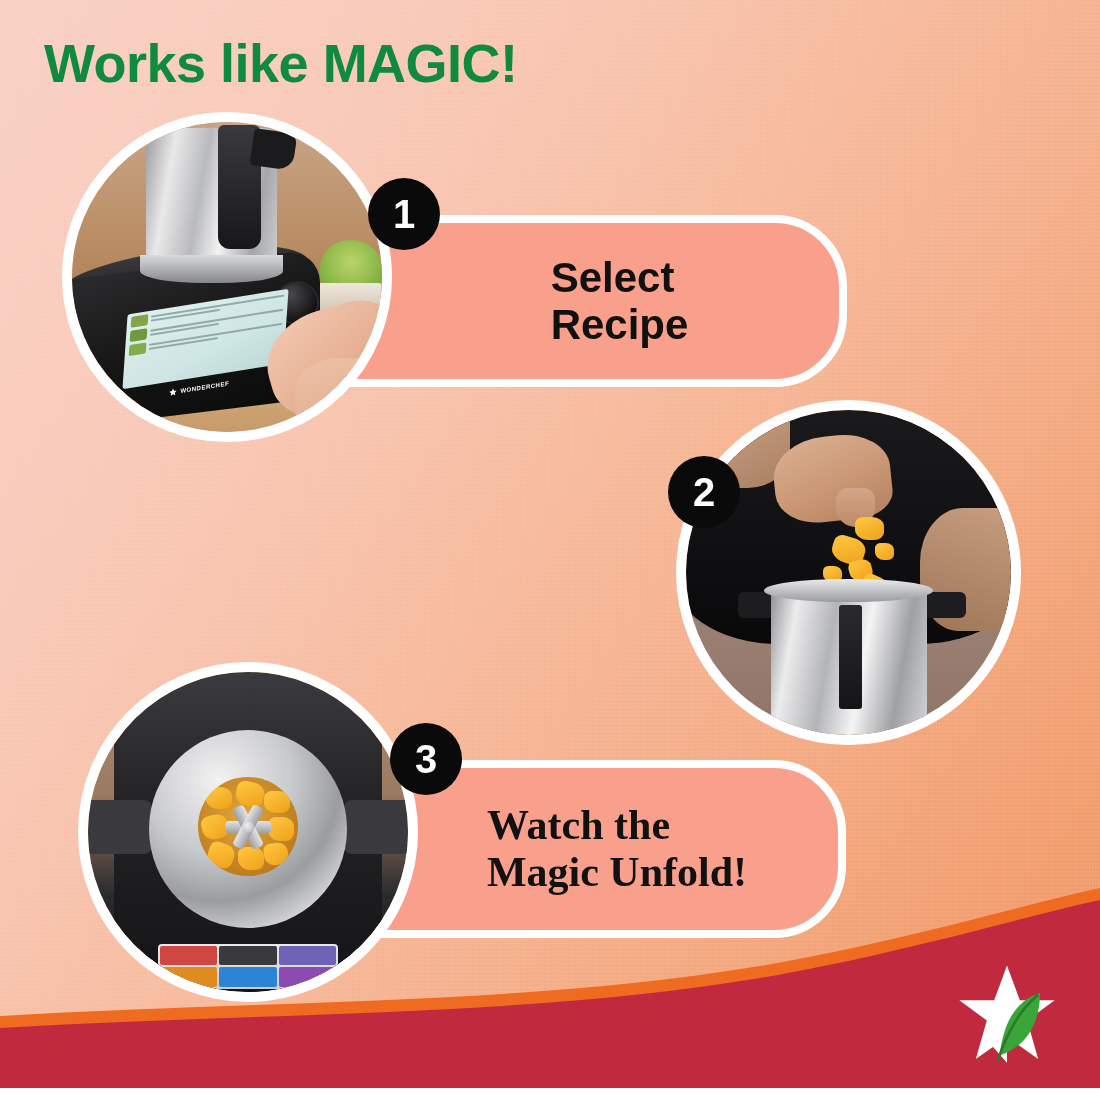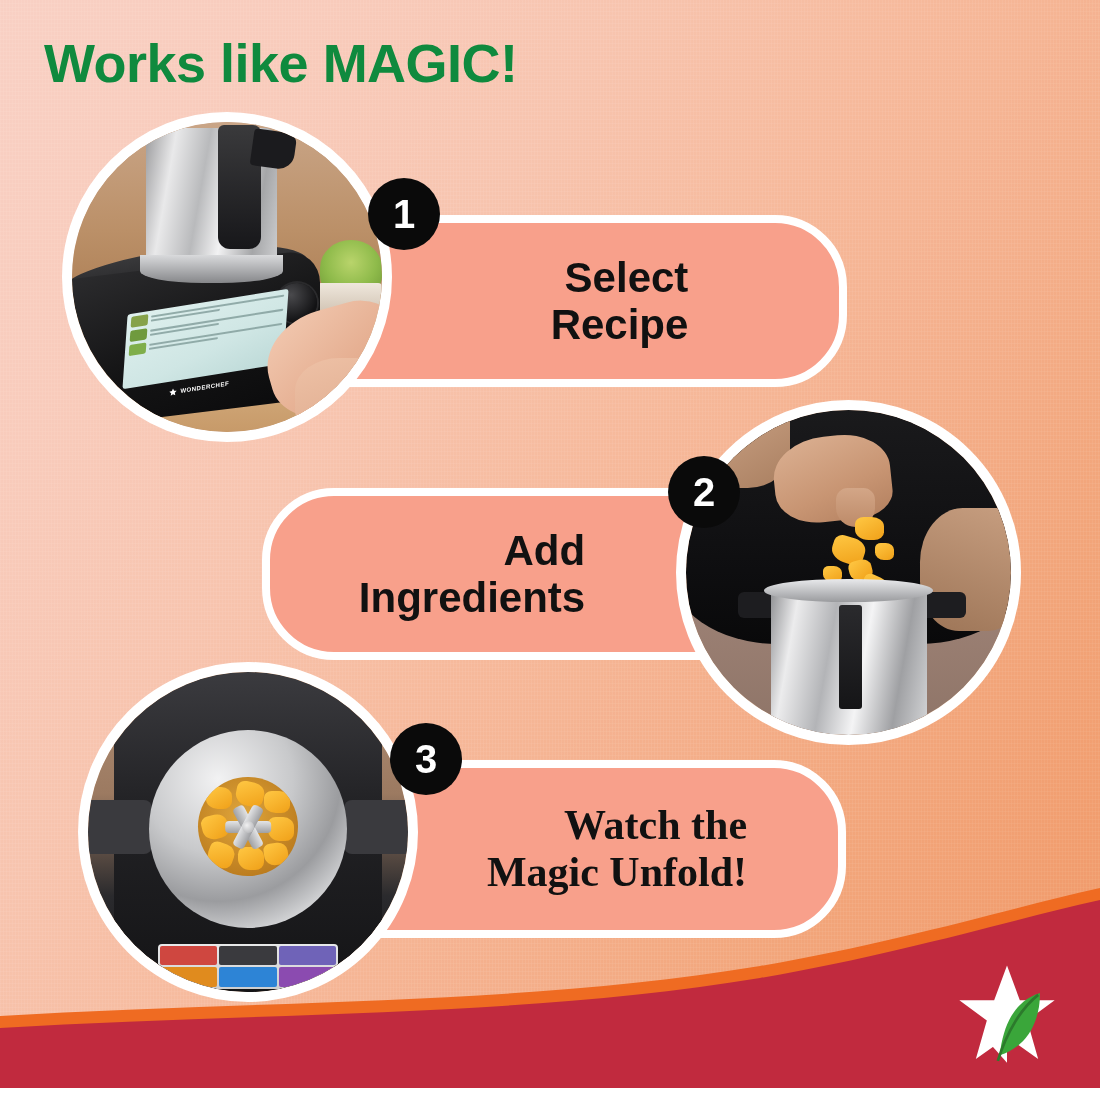--- a/index.html
+++ b/index.html
@@ -57,21 +57,21 @@
     display: flex;
     align-items: center;
     justify-content: center;
     z-index: 5;
   }
   .card-text {
     font-size: 42px;
     font-weight: bold;
     color: #111111;
     line-height: 1.12;
-    text-align: right;
+    text-align: left;
     white-space: pre-line;
   }
   #card-1 {
     left: 272px; top: 215px;
     width: 575px; height: 172px;
     border-radius: 24px 72px 72px 24px;
     padding-left: 120px;
   }
   #card-2 {
     left: 262px; top: 488px;
@@ -237,24 +237,20 @@
 
 <div id="poster">
 
   <div class="title">Works like MAGIC!</div>
 
   <div class="card" id="card-1">
     <div class="card-text">Select
 Recipe</div>
   </div>
 
-  <div class="card" id="card-2">
-    <div class="card-text">Add
-Ingredients</div>
-  </div>
 
   <div class="card" id="card-3">
     <div class="card-text">Watch the
 Magic Unfold!</div>
   </div>
 
   <div class="photo" id="photo-1">
     <div class="ph-inner">
       <div class="p1-wall"></div>
       <div class="p1-counter"></div>

